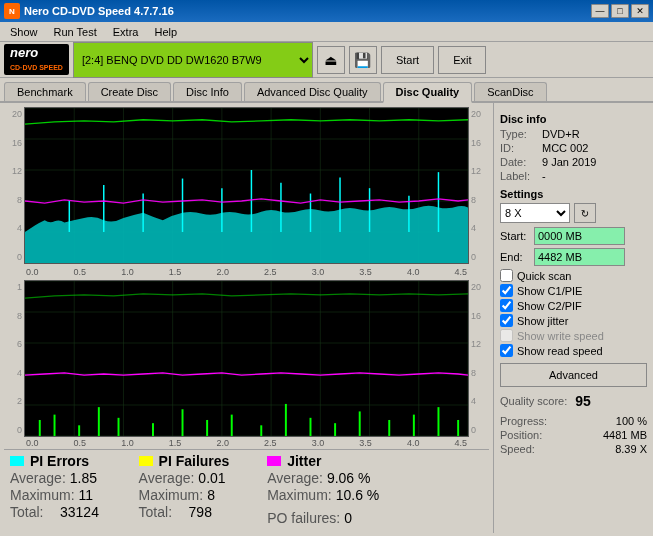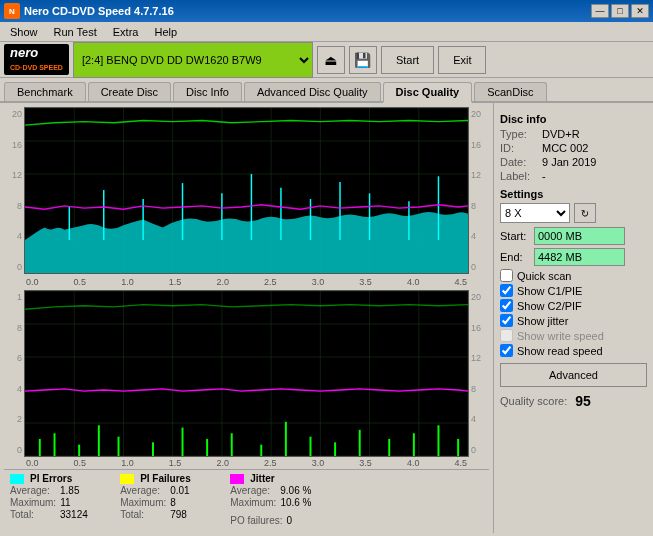--- a/index.html
+++ b/index.html
@@ -61,21 +61,21 @@
     .quality-score-row { display: flex; align-items: center; gap: 8px; margin-top: 6px; font-size: 11px; }
     .quality-label { color: #555; }
     .quality-value { font-weight: bold; font-size: 14px; }
     
     .progress-section { margin-top: 6px; font-size: 11px; }
     .progress-row { display: flex; justify-content: space-between; margin-bottom: 2px; }
     .progress-label { color: #555; }
     .progress-value { color: #000; }
     
     
-    .bottom-stats { background: #d4d0c8; border-top: 1px solid #a0a0a0; padding: 3px 6px; display: flex; gap: 20px; font-size: 10px; }
+    .bottom-stats { background: #d4d0c8; border-top: 1px solid #a0a0a0; padding: 3px 6px; display: flex; gap: 20px; font-size: 14px; }
     .stat-group { display: flex; flex-direction: column; }
     .stat-header { display: flex; align-items: center; gap: 6px; margin-bottom: 1px; }
     .stat-color-box { width: 14px; height: 10px; display: inline-block; }
     .stat-title { font-weight: bold; }
     .stat-rows { display: flex; flex-direction: column; gap: 1px; }
     .stat-row { display: flex; gap: 4px; }
     .stat-lbl { color: #555; min-width: 46px; }
     .stat-val { color: #000; min-width: 40px; }
     
     
@@ -433,16 +433,30 @@
       <label for="rs">Show read speed</label>
     </div>
     
     <button class="advanced-btn">Advanced</button>
     
     <div class="quality-score-row">
       <span class="quality-label">Quality score:</span>
       <span class="quality-value">95</span>
     </div>
     
+    <div class="progress-section">
+      <div class="progress-row">
+        <span class="progress-label">Progress:</span>
+        <span class="progress-value">100 %</span>
+      </div>
+      <div class="progress-row">
+        <span class="progress-label">Position:</span>
+        <span class="progress-value">4481 MB</span>
+      </div>
+      <div class="progress-row">
+        <span class="progress-label">Speed:</span>
+        <span class="progress-value">8.39 X</span>
+      </div>
+    </div>
     
   </div>
 
 </div>
 
 </body></html>

